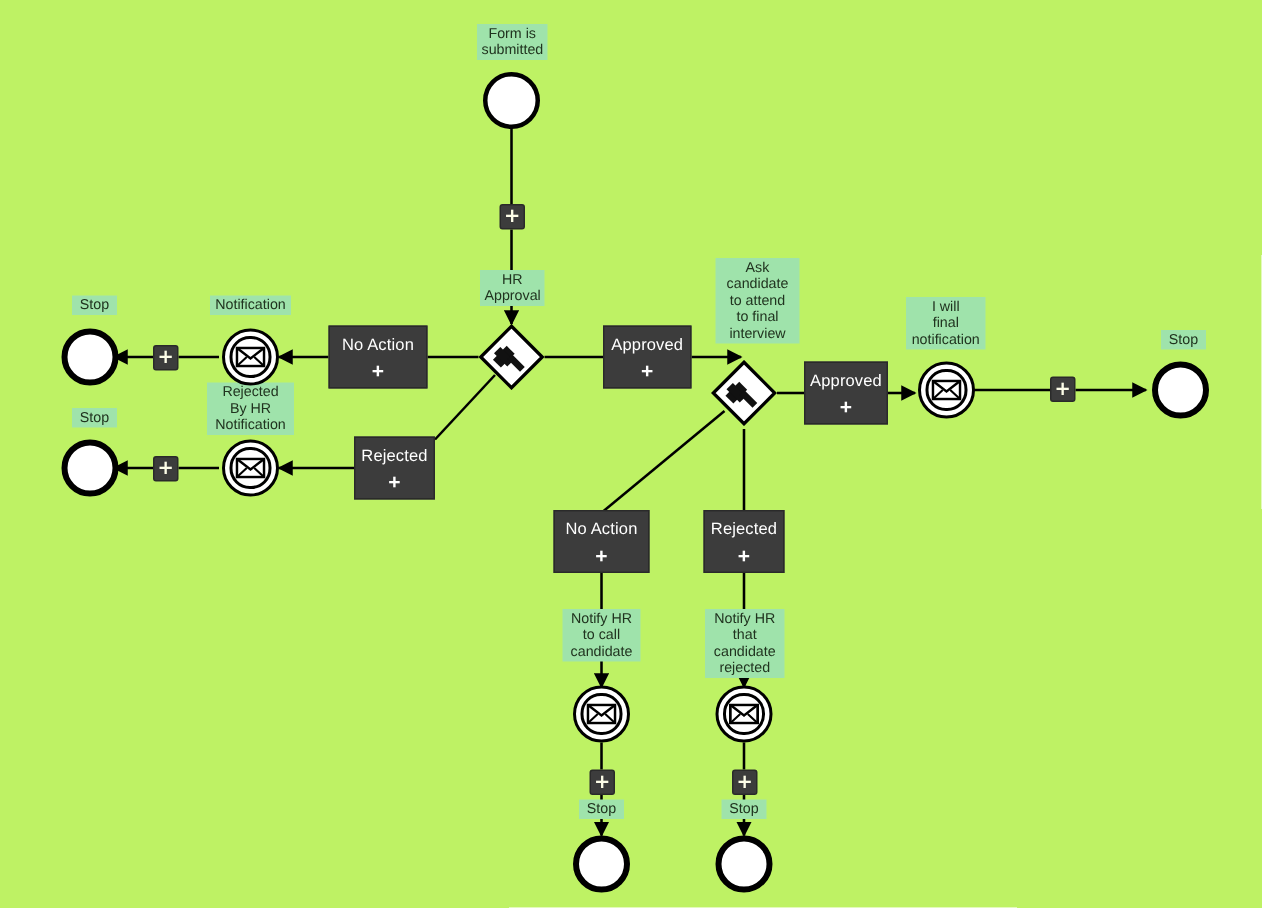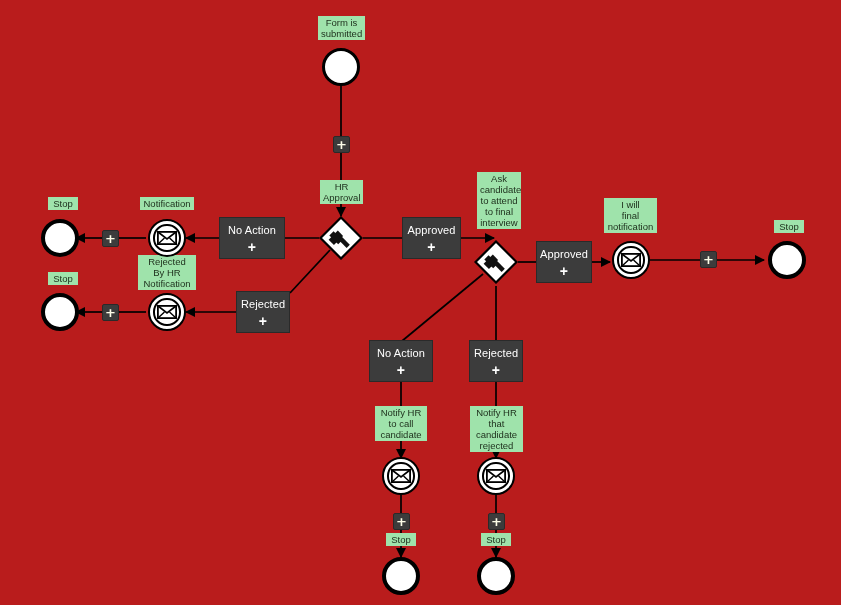--- a/index.html
+++ b/index.html
@@ -8,21 +8,21 @@
     padding: 0;
     background: #ffffff;
   }
   body {
     font-family: "Liberation Sans", sans-serif;
   }
   #canvas {
     position: relative;
     width: 841px;
     height: 605px;
-    background: #b91c1c;
+    background: #bef264;
     overflow: hidden;
   }
   #edge-layer {
     position: absolute;
     left: 0;
     top: 0;
     width: 841px;
     height: 605px;
     pointer-events: none;
   }
@@ -190,21 +190,21 @@
 
   <div class="glabel" style="left:320px; top:180px; width:43px;">HR
 Approval</div>
 
   <div class="glabel" style="left:140px; top:197px; width:54px;">Notification</div>
 
   <div class="glabel" style="left:138px; top:255px; width:58px;">Rejected
 By HR
 Notification</div>
 
-  <div class="glabel" style="left:477px; top:172px; width:44px;">Ask
+  <div class="glabel" style="left:477px; top:172px; width:56px;">Ask
 candidate
 to attend
 to final
 interview</div>
 
   <div class="glabel" style="left:604px; top:198px; width:53px;">I will
 final
 notification</div>
 
   <div class="glabel" style="left:375px; top:406px; width:52px;">Notify HR

